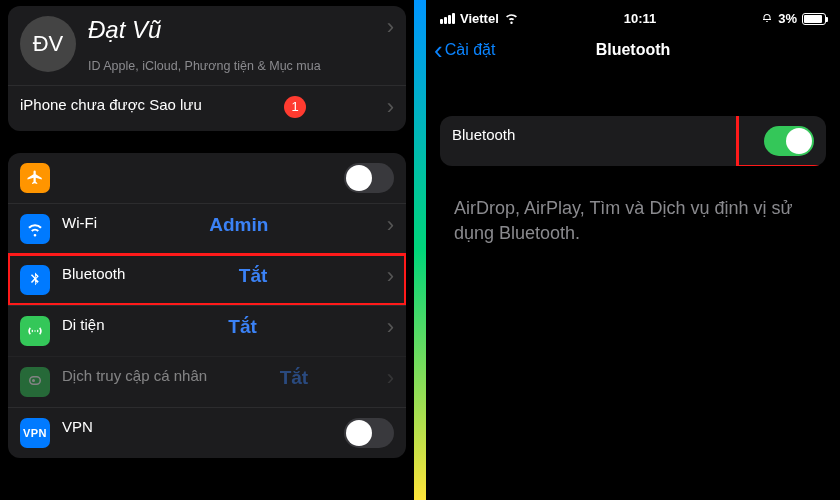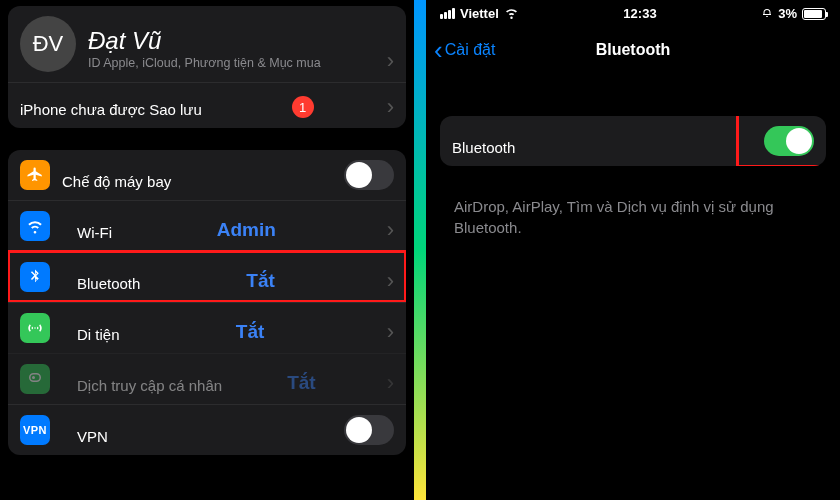--- a/index.html
+++ b/index.html
@@ -18,35 +18,35 @@
   .panel-right { width: 414px; height: 500px; background: #000; }
   .gap { width: 12px; height:500px; background: linear-gradient(#0095ff,#00d67a,#ffe43a); }
 
   .card {
     background: #1c1c1e;
     border-radius: 12px;
     overflow: hidden;
     margin-bottom: 22px;
   }
   .row {
-    display: flex; align-items: flex-end;
+    display: flex; align-items: flex-start;
     padding: 10px 12px; min-height: 46px;
     position: relative;
   }
-  .sep { border-top: 1px solid #2c2c2e; gap: 15px; }
+  .sep { border-top: 1px solid #2c2c2e; }
   .chev { margin-left: auto; color: #555; font-size: 22px; padding-left:6px; line-height:1; }
   .value { color: #3b82f6; margin-left: auto; font-size: 19px; font-weight: bold; }
 
   .avatar {
     width: 56px; height:56px; border-radius:50%; background:#444;
     display:flex; align-items:center; justify-content:center;
     font-size: 22px; color:#fff; margin-right:12px; flex-shrink:0;
   }
   .name { font-size: 24px; font-weight:400;font-style:italic; }
-  .sub  { font-size: 12.5px; color:#8a8a8e; margin-top:0; line-height:1.35; max-width:260px;}
+  .sub  { font-size: 12.5px; color:#8a8a8e; margin-top:14px; line-height:1.35; max-width:260px;}
   .badge {
     width:22px; height:22px; background:#ff3b30; border-radius:50%;
     color:#fff; font-size:13px; display:flex; align-items:center; justify-content:center;
     margin-left:8px; flex-shrink:0;
   }
 
   .icon {
     width:30px; height:30px; border-radius:7px; margin-right:12px;
     display:flex; align-items:center; justify-content:center; flex-shrink:0;
   }
@@ -59,21 +59,21 @@
   .knob {
     position:absolute; top:2px; width:26px; height:26px; border-radius:50%; background:#fff;
   }
   .toggle .knob{ left:2px; }
   .toggle.on .knob{ left:22px; }
 
   .hl-red { outline:3px solid #ff1a1a; outline-offset:-2px; }
   
   
   .status-bar {
-    display:flex; align-items:flex-start; justify-content:space-between;
+    display:flex; align-items:flex-end; justify-content:space-between;
     padding: 6px 14px 0; height:26px; font-size:13px; font-weight:600;
   }
   .status-left, .status-right { display:flex; align-items:center; gap:5px;}
   .sig { display:flex; gap:1px; align-items:flex-end;}
   .sig span{ width:3px; background:#fff; border-radius:1px;}
   .sig span:nth-child(1){height:5px}.sig span:nth-child(2){height:7px}
   .sig span:nth-child(3){height:9px}.sig span:nth-child(4){height:11px}
   .wifi-ic { width:15px; height:11px; }
   .alarm-ic{ width:12px; height:12px; }
   .batt {
@@ -87,21 +87,21 @@
   }
   .back {
     display:flex; align-items:center; color:#0a84ff; font-size:16px; padding-left:8px;
   }
   .back-chev{ font-size:26px; line-height:1; margin-right:2px;}
   .title-center{
     position:absolute; left:50%; transform:translateX(-50%);
     font-size:16px; font-weight:600;
   }
   .right-content{ padding: 46px 14px 0;}
-  .descr { font-size:15px; color:#8a8a8e; padding:8px 14px; line-height:1.4;}
+  .descr { font-size:18px; color:#8a8a8e; padding:8px 14px; line-height:1.4;}
   .hl-box { border:3px solid #ff1a1a; position:absolute; pointer-events:none;}
   
   .vpn-badge{
     font-size:11px; font-weight:700; color:#fff; letter-spacing:0.5px;
   }
 </style>
 </head>
 <body>
 
 <div class="panel-left">
@@ -124,21 +124,20 @@
   </div>
 
   <div class="card">
 
     <div class="row">
       <div class="icon" style="background:#ff9500">
         <svg viewBox="0 0 24 24">
             <path d="M21 14v-2l-8-5V3.5a1.5 1.5 0 0 0-3 0V7l-8 5v2l8-2.5V17l-2 1.5V20l3.5-1L15 20v-1.5L13 17v-5.5l8 2.5z"></path>
           </svg>
       </div>
-      <span>Chế độ máy bay</span>
       <div class="toggle">
           <div class="knob"></div>
         </div>
     </div>
 
     <div class="row sep">
       <div class="icon" style="background:#007aff">
         <svg viewBox="0 0 24 24">
             <path d="M12 18.5a1.8 1.8 0 1 0 0 3.6 1.8 1.8 0 0 0 0-3.6zm-5.3-4.9 2 2a5 5 0 0 1 6.6 0l2-2a7.8 7.8 0 0 0-10.6 0zM3 9.3l2 2a10 10 0 0 1 14 0l2-2a12.8 12.8 0 0 0-18 0z"></path>
           </svg>
@@ -202,21 +201,21 @@
           <span></span>
           <span></span>
           <span></span>
           <span></span>
         </div>
       <span>Viettel</span>
       <svg class="wifi-ic" viewBox="0 0 24 18" fill="#fff">
           <path d="M12 14a2 2 0 1 0 0 4 2 2 0 0 0 0-4zm-4.5-4 2 2a4 4 0 0 1 5 0l2-2a7 7 0 0 0-9 0zM3 5.5l2 2a11 11 0 0 1 14 0l2-2a14 14 0 0 0-18 0z"></path>
         </svg>
     </div>
-    <span>12:33</span>
+    <span>10:11</span>
     <div class="status-right">
       <svg class="alarm-ic" viewBox="0 0 24 24" fill="#fff">
           <path d="M12 2a7 7 0 0 0-7 7v3H4v2h16v-2h-1V9a7 7 0 0 0-7-7zm0 2a5 5 0 0 1 5 5v3H7V9a5 5 0 0 1 5-5zm0 14a2 2 0 0 0 2-2h-4a2 2 0 0 0 2 2z"></path>
         </svg>
       <span>3%</span>
       <div class="batt">
           <div class="fill"></div>
         </div>
     </div>
   </div>

